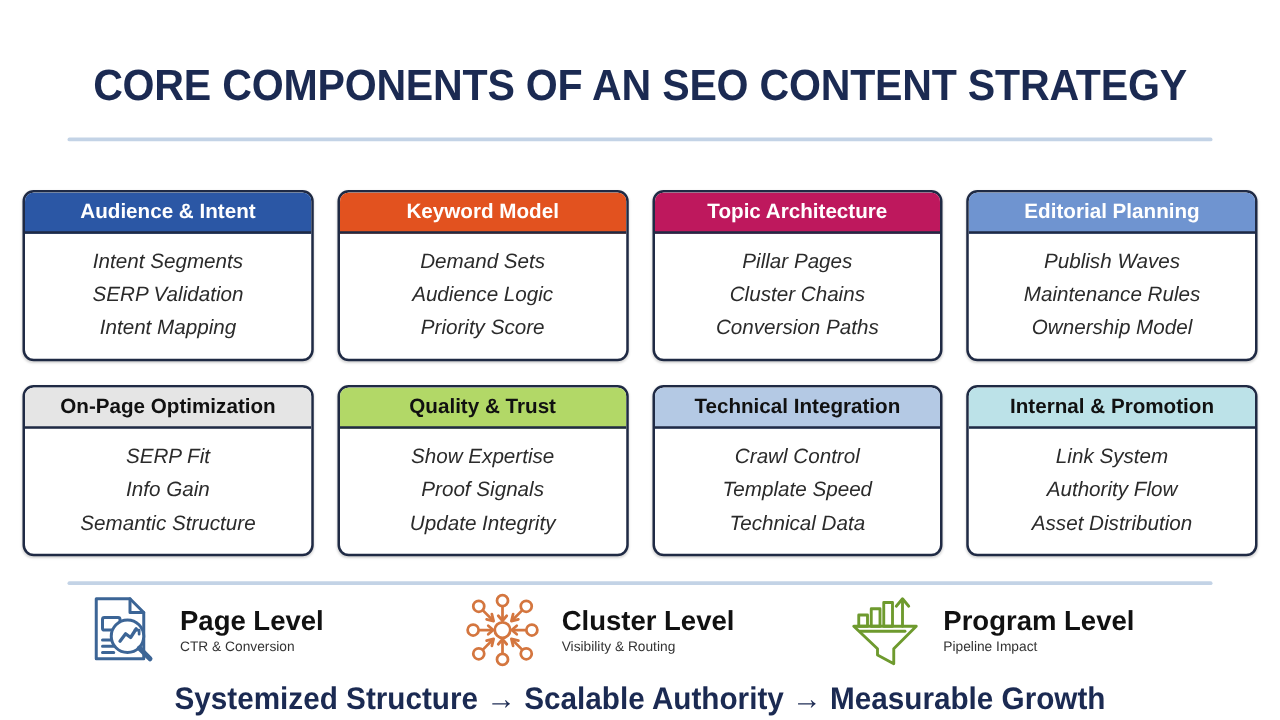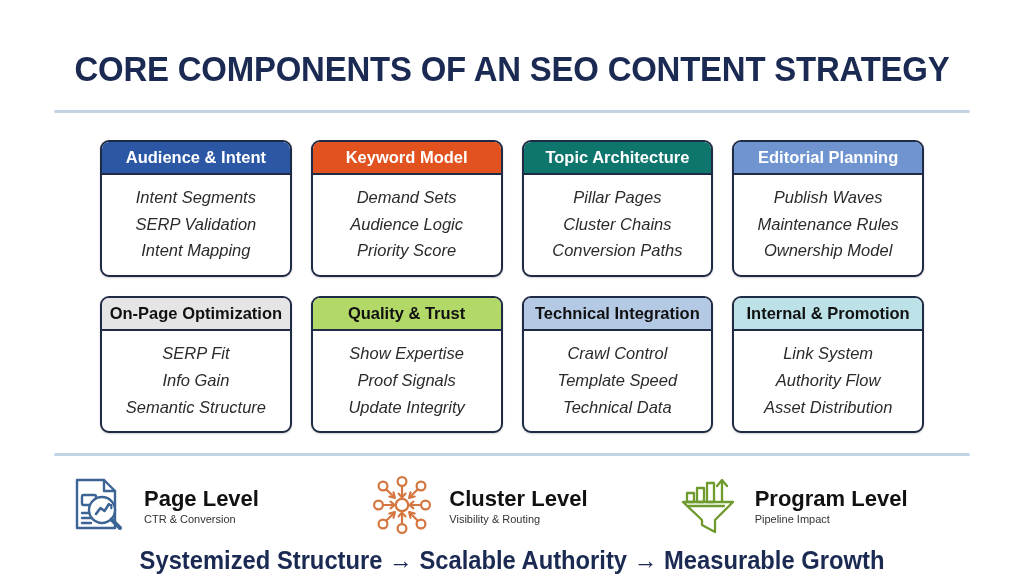--- a/index.html
+++ b/index.html
@@ -35,22 +35,22 @@
     background: #c3d3e6;
     border-radius: 2px;
     margin: 0 auto;
     width: 916px;
   }
   .rule-top { margin-top: 22px; }
   .rule-bottom { margin-top: 20px; }
 
   
   .grid {
-    width: 824px;
-    margin: 4px auto;
+    width: 988px;
+    margin: 16px auto;
     display: grid;
     grid-template-columns: repeat(4, 1fr);
     column-gap: 18px;
     row-gap: 23px;
     padding-top: 23px;
     box-sizing: border-box;
     gap: 19px;
   }
   .card {
     border: 2px solid #1f2a44;
@@ -79,21 +79,21 @@
     white-space: nowrap;
     font-style: italic;
   }
 
   
   .legend {
     width: 916px;
     margin: 0 auto;
     display: grid;
     grid-template-columns: repeat(3, 1fr);
-    padding-top: 16px;
+    padding-top: 3px;
     box-sizing: border-box;
   }
   .legend-item {
     display: flex;
     align-items: center;
     gap: 14px;
     padding-left: 10px;
   }
   .legend-icon {
     width: 66px;
@@ -149,21 +149,21 @@
   <div class="card">
     <div class="card-header" style="background: rgb(226, 82, 31); color: rgb(255, 255, 255);">Keyword Model</div>
     <div class="card-body">
       <div class="card-item">Demand Sets</div>
       <div class="card-item">Audience Logic</div>
       <div class="card-item">Priority Score</div>
     </div>
   </div>
 
   <div class="card">
-    <div class="card-header" style="background: #0f766e; color: rgb(255, 255, 255);">Topic Architecture</div>
+    <div class="card-header" style="background: #be185d; color: rgb(255, 255, 255);">Topic Architecture</div>
     <div class="card-body">
       <div class="card-item">Pillar Pages</div>
       <div class="card-item">Cluster Chains</div>
       <div class="card-item">Conversion Paths</div>
     </div>
   </div>
 
   <div class="card">
     <div class="card-header" style="background: rgb(111, 148, 208); color: rgb(255, 255, 255);">Editorial Planning</div>
     <div class="card-body">

